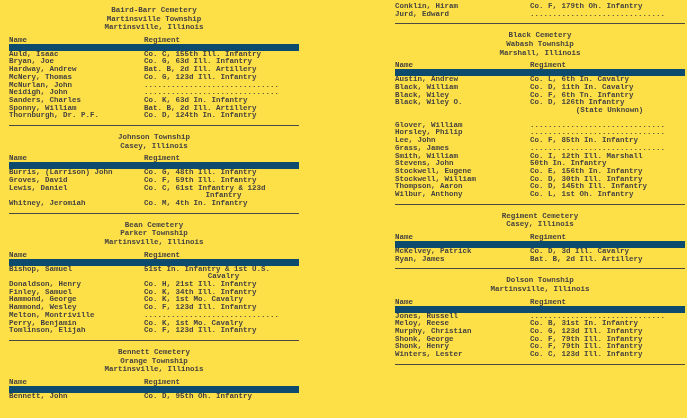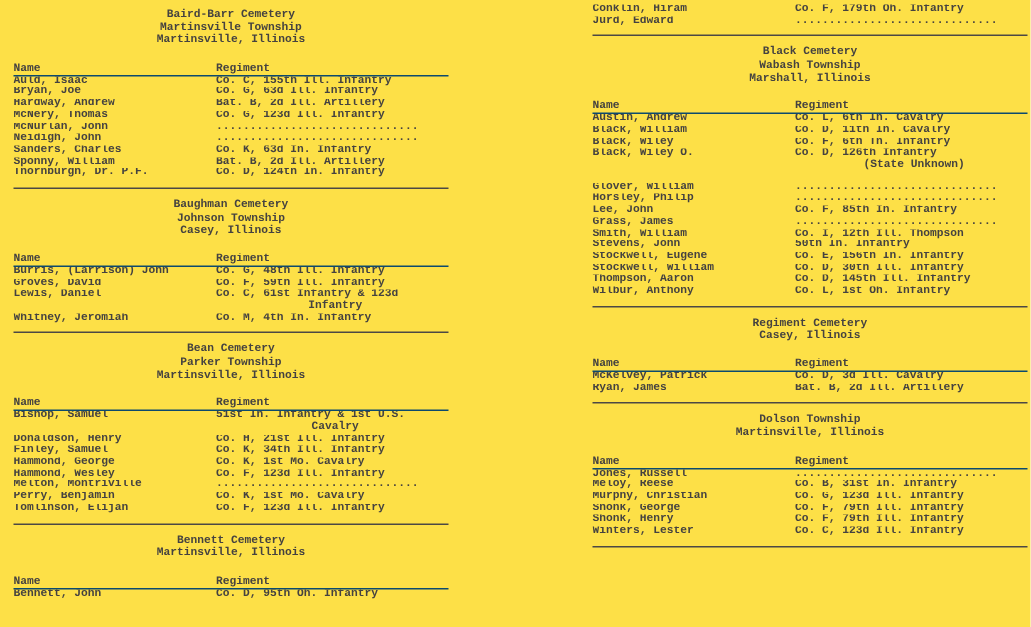--- a/index.html
+++ b/index.html
@@ -24,21 +24,21 @@
   .col-left  { left: 9px;  top: 6px; }
   .col-right { left: 395px; top: 3px; }
   .title {
     text-align: center;
     line-height: 8.6px;
     margin-bottom: 10px;
     white-space: nowrap;
   }
   .hdr {
     display: flex;
-    border-bottom: 1px solid #0c4a6e;
+    border-bottom: 7px solid #0c4a6e;
     height: 9px;
     line-height: 8px;
     align-items: flex-end;
   }
   .cell-name { width: 135px; flex: none; white-space: nowrap; overflow: hidden; }
   .cell-reg  { flex: 1; white-space: nowrap; overflow: hidden; }
   .row { display: flex; line-height: 7.7px; }
   .wrap-line { padding-left: 139px; line-height: 7.7px; white-space: nowrap; text-align: center; }
   .spacer { height: 7px; }
   .rule {
@@ -94,21 +94,20 @@
           <span class="cell-reg">Bat. B, 2d Ill. Artillery</span>
         </div>
         <div class="row">
           <span class="cell-name">Thornburgh, Dr. P.F.</span>
           <span class="cell-reg">Co. D, 124th In. Infantry</span>
         </div>
         <div class="rule"></div>
       </div>
       <div class="block">
         <div class="title">
-          <div>Baughman Cemetery</div>
           <div>Johnson Township</div>
           <div>Casey, Illinois</div>
         </div>
         <div class="hdr">
           <span class="cell-name">Name</span>
           <span class="cell-reg">Regiment</span>
         </div>
         <div class="row">
           <span class="cell-name">Burris, (Larrison) John</span>
           <span class="cell-reg">Co. G, 48th Ill. Infantry</span>
@@ -169,20 +168,21 @@
         </div>
         <div class="row">
           <span class="cell-name">Tomlinson, Elijah</span>
           <span class="cell-reg">Co. F, 123d Ill. Infantry</span>
         </div>
         <div class="rule"></div>
       </div>
       <div class="block">
         <div class="title">
           <div>Bennett Cemetery</div>
+          <div>Orange Township</div>
           <div>Martinsville, Illinois</div>
         </div>
         <div class="hdr">
           <span class="cell-name">Name</span>
           <span class="cell-reg">Regiment</span>
         </div>
         <div class="row">
           <span class="cell-name">Bennett, John</span>
           <span class="cell-reg">Co. D, 95th Oh. Infantry</span>
         </div>
@@ -239,21 +239,21 @@
         <div class="row">
           <span class="cell-name">Lee, John</span>
           <span class="cell-reg">Co. F, 85th In. Infantry</span>
         </div>
         <div class="row">
           <span class="cell-name">Grass, James</span>
           <span class="cell-reg">..............................</span>
         </div>
         <div class="row">
           <span class="cell-name">Smith, William</span>
-          <span class="cell-reg">Co. I, 12th Ill. Thompson</span>
+          <span class="cell-reg">Co. I, 12th Ill. Marshall</span>
         </div>
         <div class="row">
           <span class="cell-name">Stevens, John</span>
           <span class="cell-reg">50th In. Infantry</span>
         </div>
         <div class="row">
           <span class="cell-name">Stockwell, Eugene</span>
           <span class="cell-reg">Co. E, 156th In. Infantry</span>
         </div>
         <div class="row">

